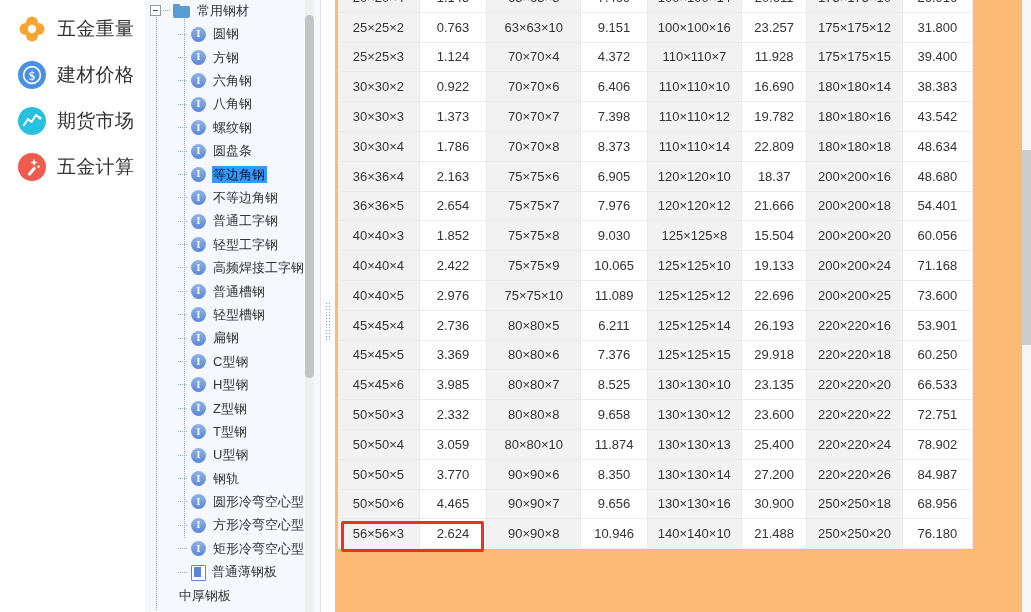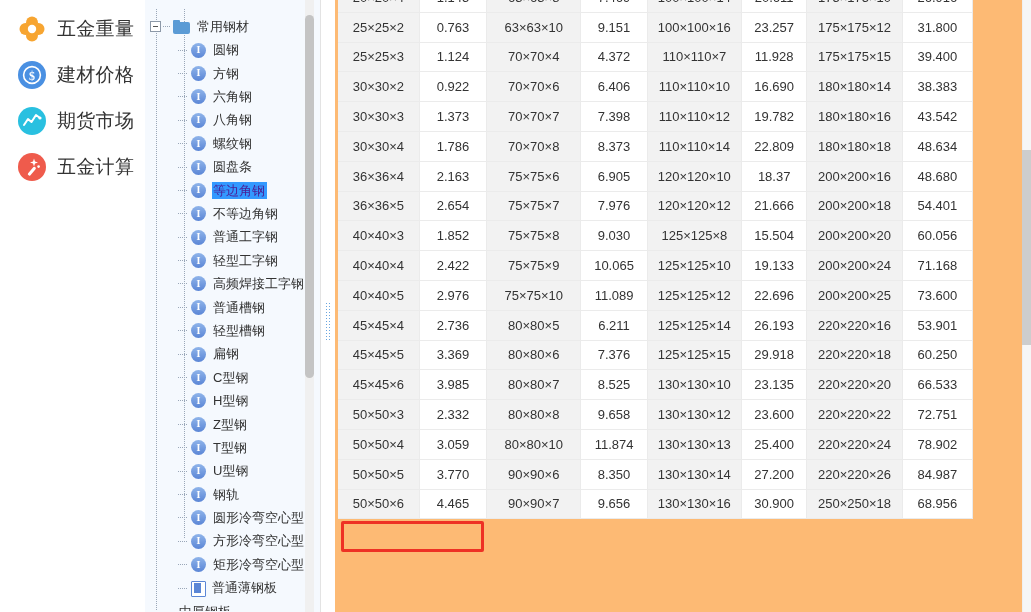--- a/index.html
+++ b/index.html
@@ -57,21 +57,21 @@
     flex: 0 0 175px;
     background: #f5f9fe;
     position: relative;
     overflow: hidden;
     font-size: 13px;
   }
   .tree-scroll {
     position: absolute;
     top: 0; left: 0; right: 0; bottom: 0;
     overflow: hidden;
-    padding-top: 16px;
+    padding-top: 0px;
   }
   .tree-node {
     display: flex;
     align-items: center;
     height: 23.4px;
     white-space: nowrap;
     position: relative;
     cursor: pointer;
   }
   .tree-indent-0 { padding-left: 5px; }
@@ -156,21 +156,21 @@
     background:#5b86d6;
   }
   .tree-label {
     color: #333333;
     font-size: 13px;
     padding: 1px 2px 1px 1px;
     line-height: 1.2;
   }
   .tree-node.selected .tree-label {
     background: #3399ff;
-    color: #4c1d95;
+    color: #0f172a;
   }
   .tree-vscroll {
     position: absolute;
     right: 6px;
     top: 15px;
     width: 9px;
     height: 363px;
     background: #c4c4c4;
     border-radius: 5px;
   }
@@ -649,20 +649,30 @@
           <tr>
             <td class="spec">50×50×6</td>
             <td class="val">4.465</td>
             <td class="spec">90×90×7</td>
             <td class="val">9.656</td>
             <td class="spec">130×130×16</td>
             <td class="val">30.900</td>
             <td class="spec">250×250×18</td>
             <td class="val">68.956</td>
           </tr>
+          <tr>
+            <td class="spec">56×56×3</td>
+            <td class="val">2.624</td>
+            <td class="spec">90×90×8</td>
+            <td class="val">10.946</td>
+            <td class="spec">140×140×10</td>
+            <td class="val">21.488</td>
+            <td class="spec">250×250×20</td>
+            <td class="val">76.180</td>
+          </tr>
         </tbody>
     </table>
     <div class="hilite"></div>
     <div class="vscroll-track"></div>
     <div class="vscroll-thumb"></div>
   </div>
 
 </div>
 
 </body></html>

